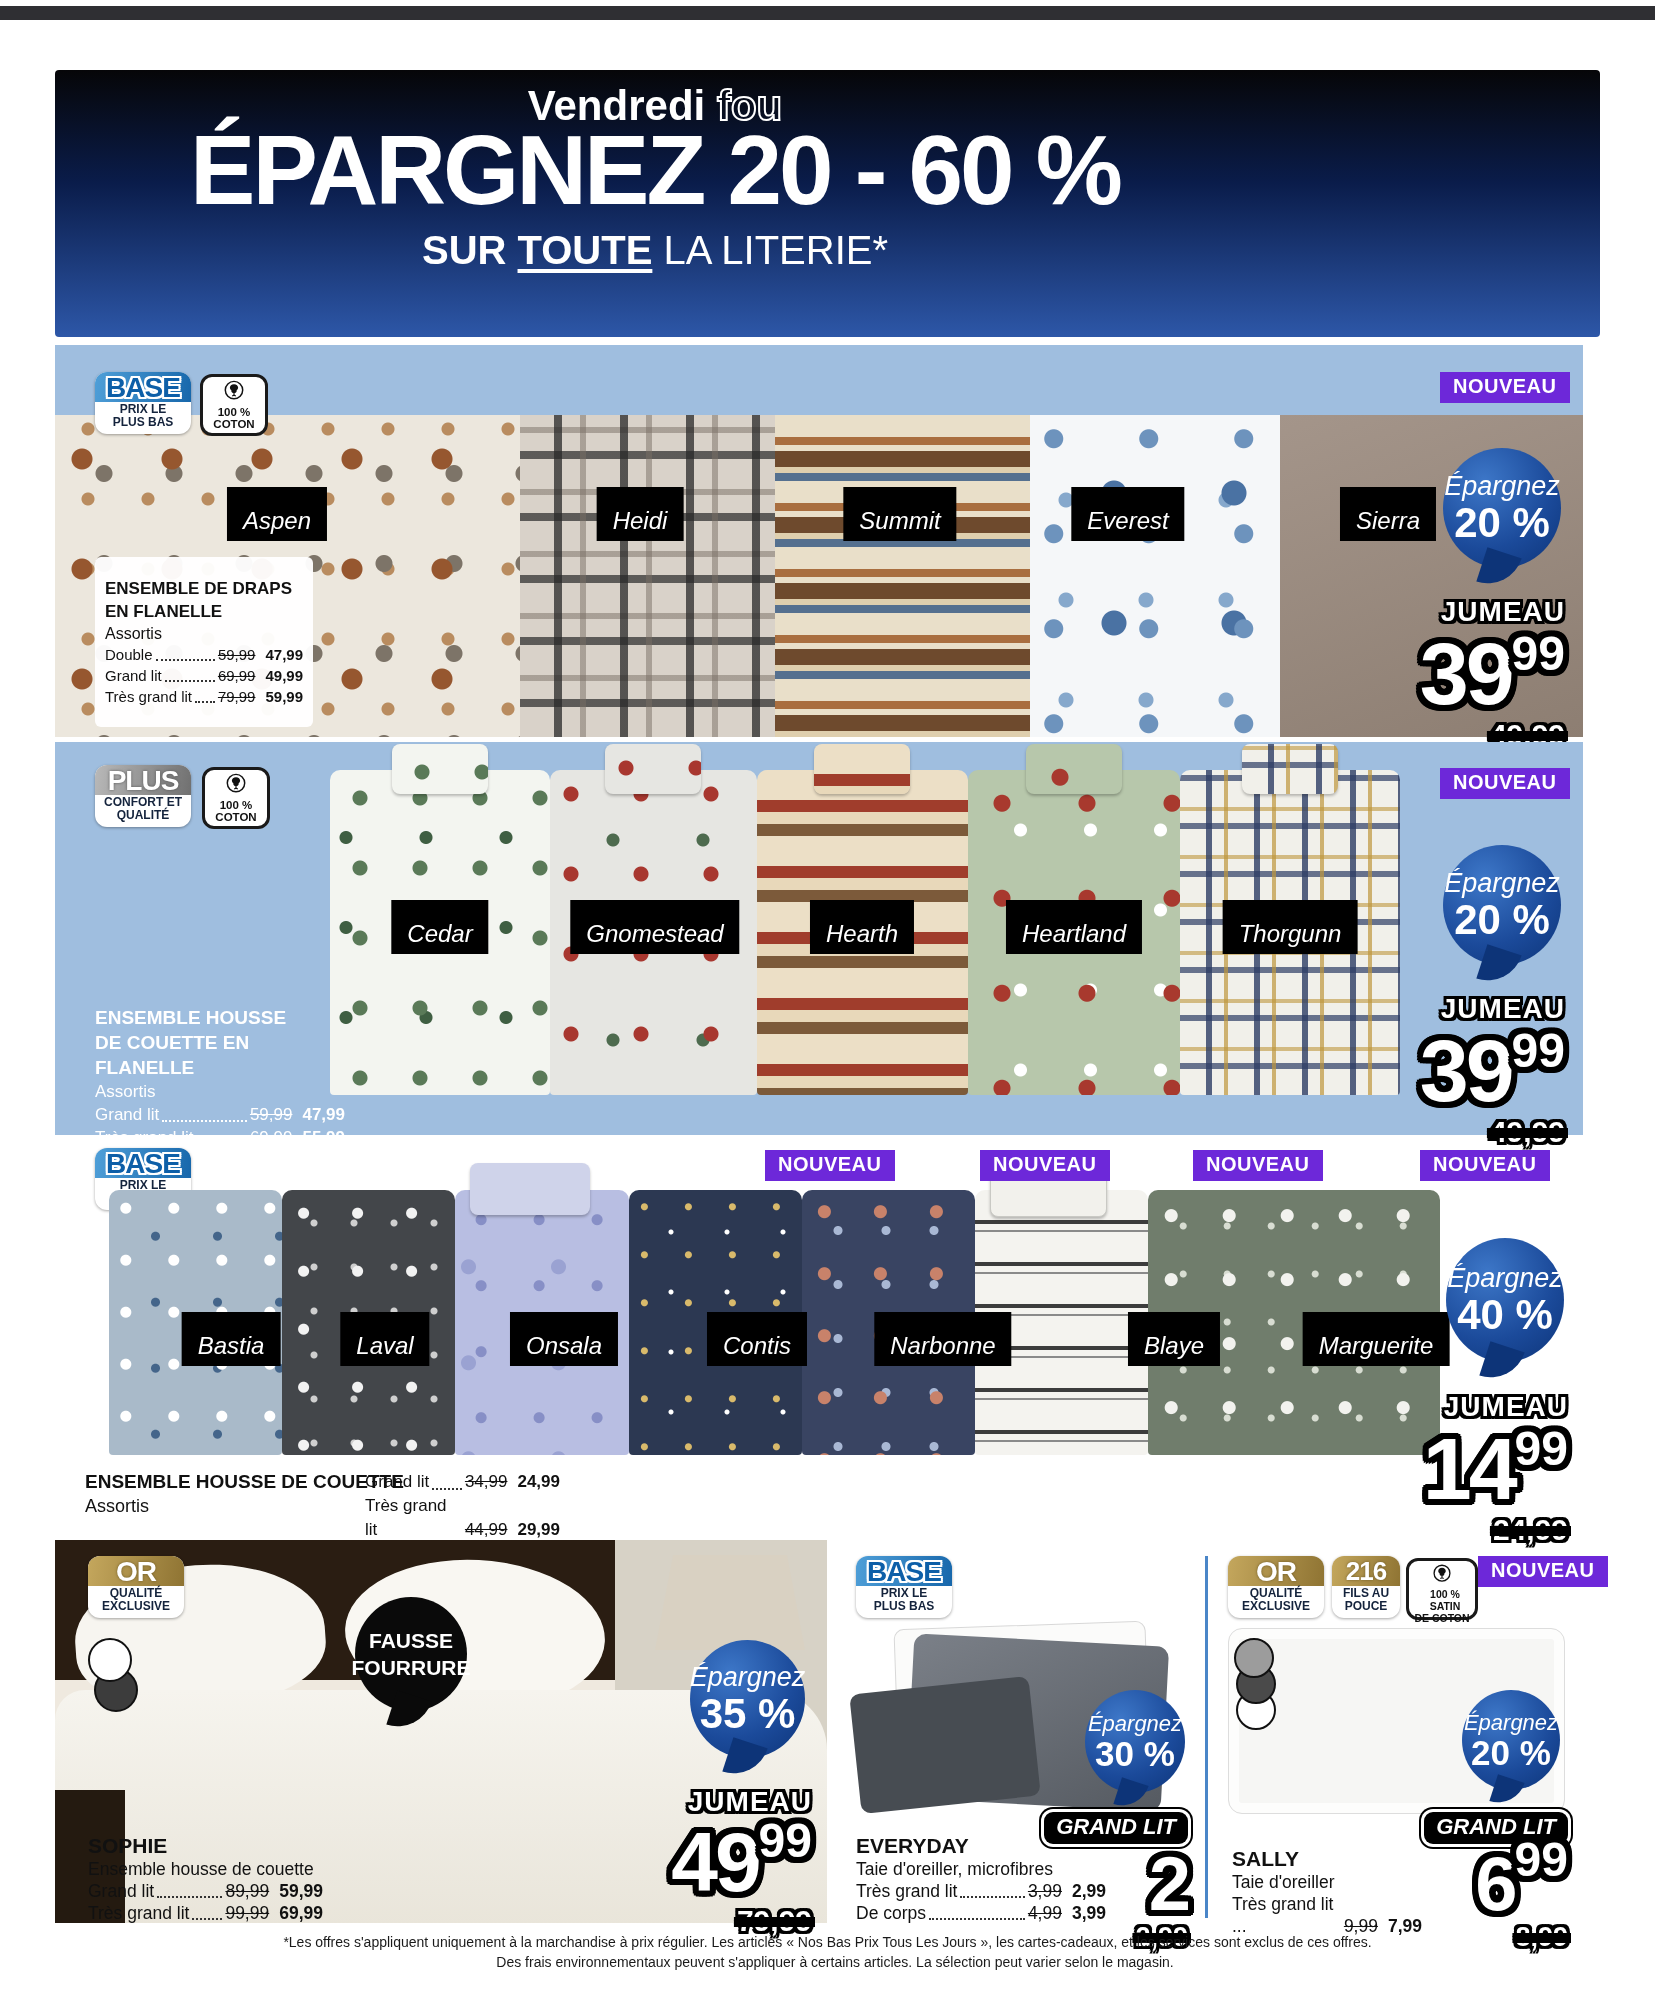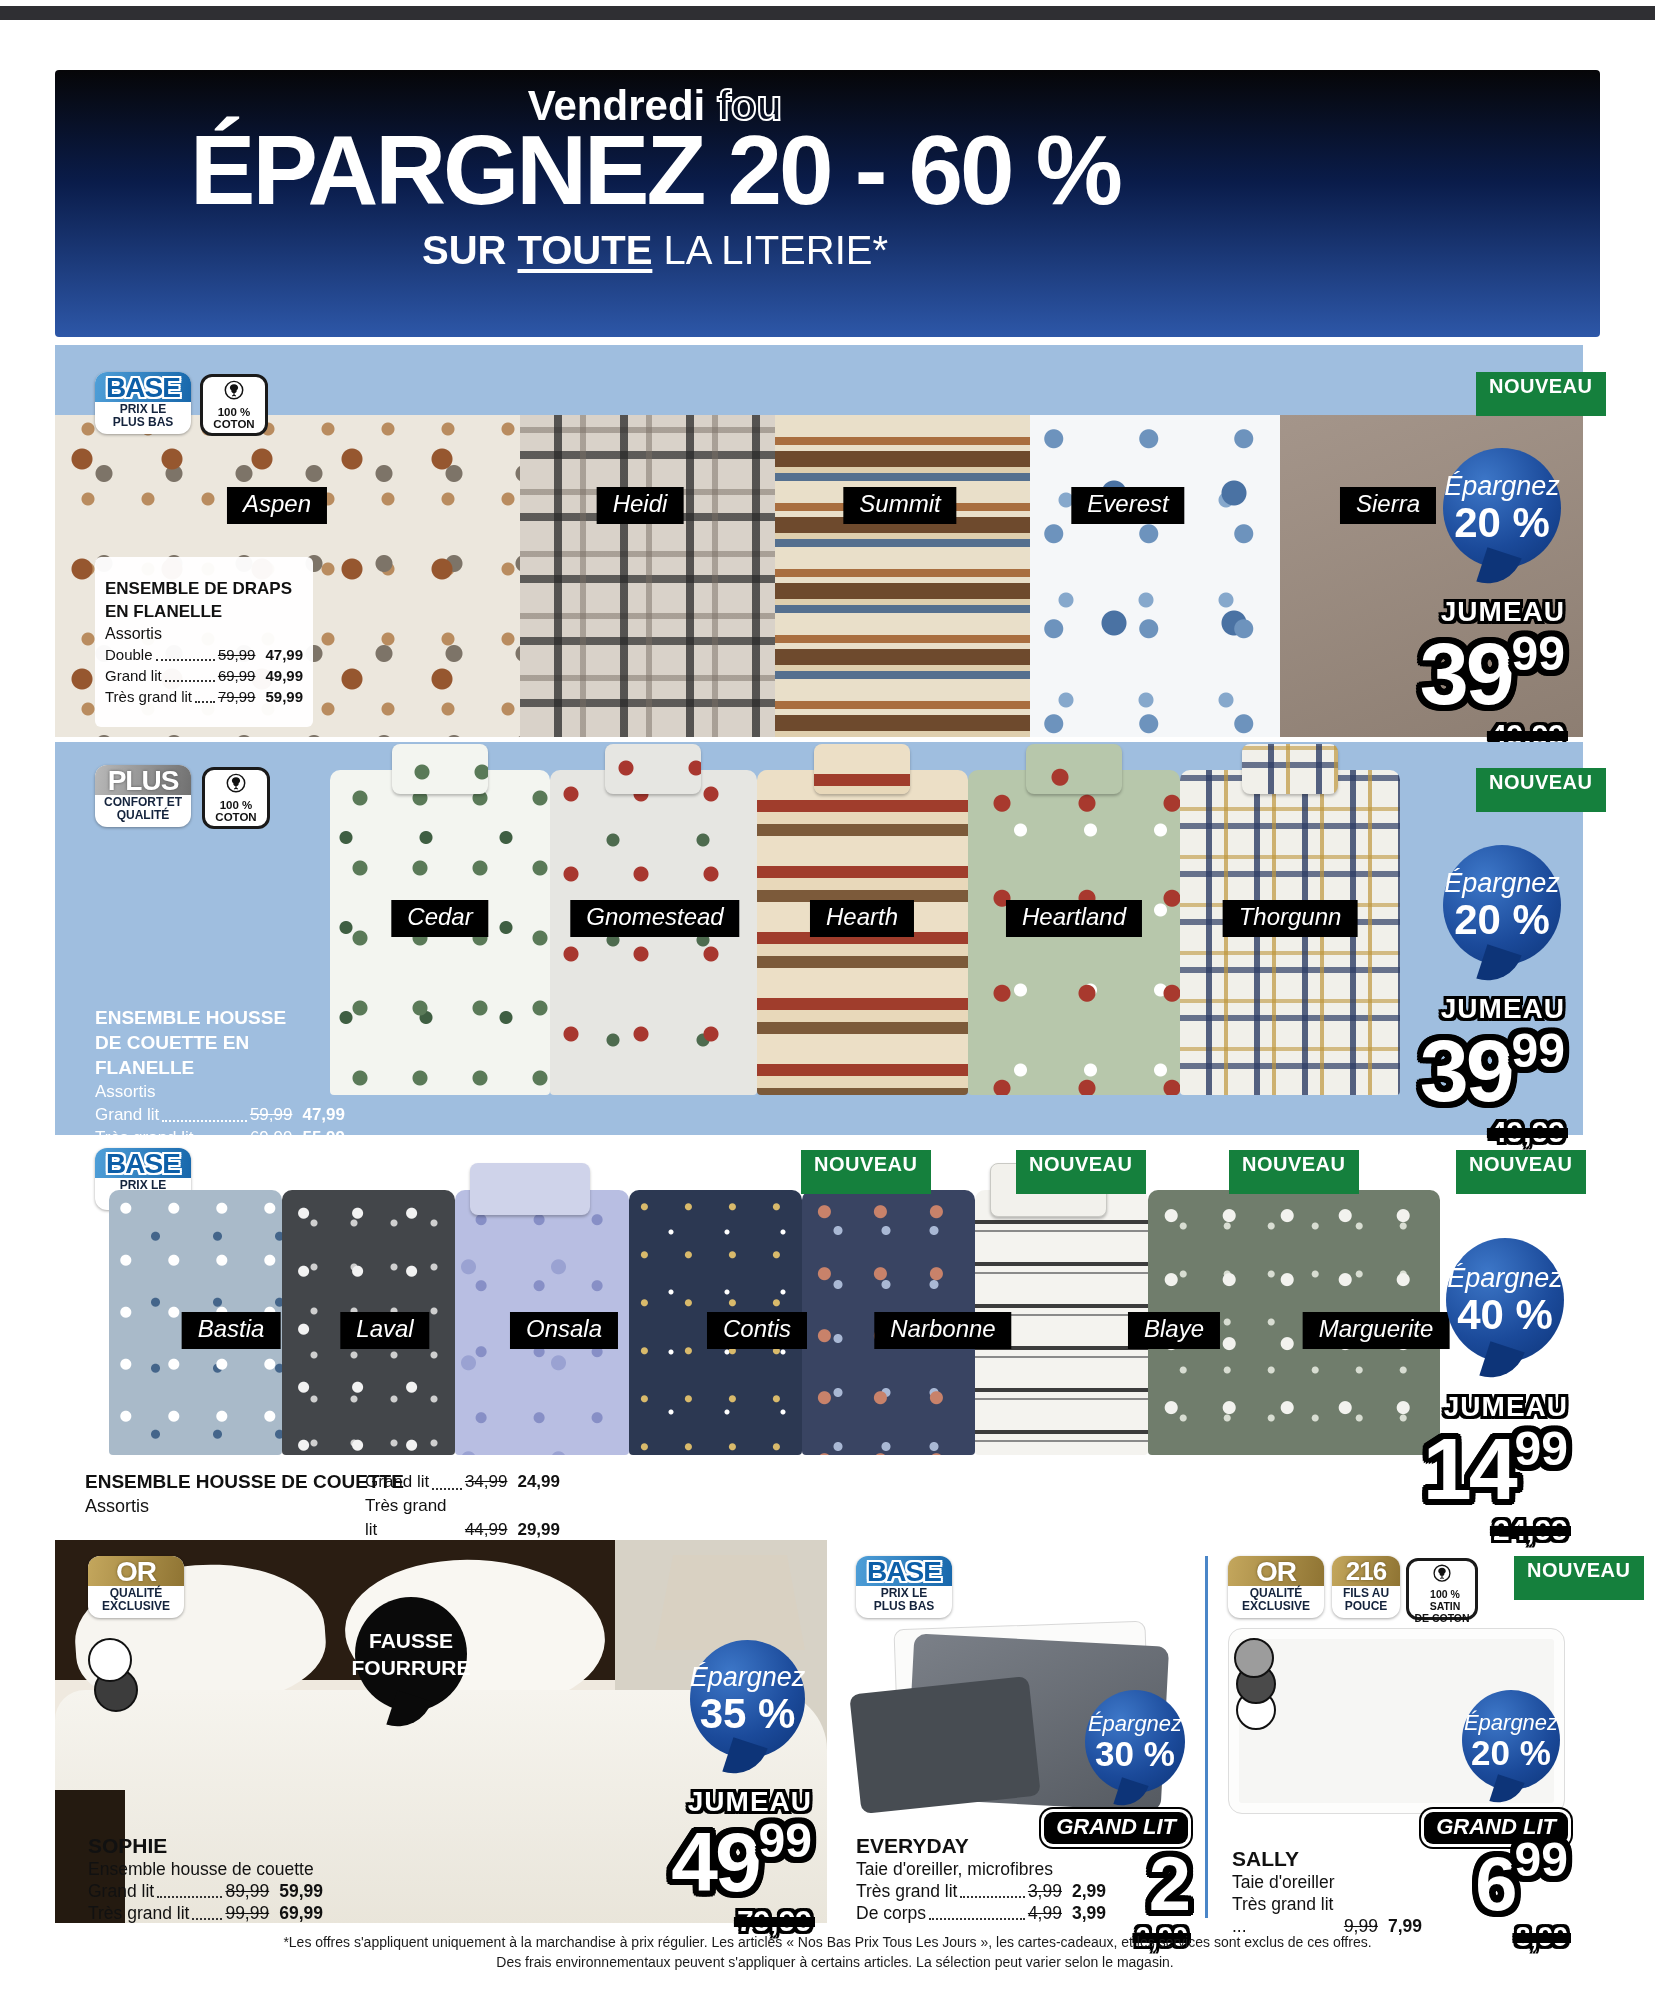--- a/index.html
+++ b/index.html
@@ -72,23 +72,23 @@
     repeating-linear-gradient(180deg,transparent 0 30px,#3c3c3c 30px 34px,transparent 34px 40px,#8a8a8a 40px 42px);}
   .p-marguerite{background-color:#707d6c;background-image:
     radial-gradient(circle at 40% 40%,#f2f2ee 0 6px,transparent 7px),
     radial-gradient(circle at 80% 75%,#d8ddd2 0 3px,transparent 4px);background-size:58px 64px,44px 48px;}
 
   .duvet{position:absolute;border-radius:10px 10px 4px 4px;}
   .rpillow{position:absolute;border-radius:8px;box-shadow:0 2px 3px rgba(0,0,0,.25);}
 
   
   .chip{position:absolute;transform:translateX(-50%);background:#000;color:#fff;
-        font-style:italic;font-size:24px;padding:3px 16px 6px;white-space:nowrap;}
-  .nouveau{position:absolute;background:#15803d;color:#fff;font-weight:800;font-size:20px;
-           padding:3px 13px 18px;letter-spacing:.5px;margin-left:36px;}
+        font-style:italic;font-size:24px;padding:20px 16px 6px;white-space:nowrap;}
+  .nouveau{position:absolute;background:#6d28d9;color:#fff;font-weight:800;font-size:20px;
+           padding:3px 13px 5px;letter-spacing:.5px;}
   .tier{position:absolute;width:96px;height:62px;background:#fff;border-radius:12px;
         box-shadow:0 1px 3px rgba(0,0,0,.35);text-align:center;}
   .tier .band{position:absolute;top:0;left:0;right:0;height:30px;border-radius:12px 12px 0 0;}
   .tier .big{position:relative;font-weight:800;font-size:28px;line-height:31px;letter-spacing:-1px;}
   .tier .sub{position:relative;font-size:12px;line-height:13px;font-weight:bold;color:#14233c;}
   .tier.base .band{background:linear-gradient(100deg,#4f9fd8,#1767ab);}
   .tier.base .big{color:#0d5fa8;text-shadow:-2px -2px 0 #fff,2px -2px 0 #fff,-2px 2px 0 #fff,2px 2px 0 #fff,0 2px 0 #fff,0 -2px 0 #fff,2px 0 0 #fff,-2px 0 0 #fff;}
   .tier.plus .band{background:linear-gradient(100deg,#b9b9b9,#707070);}
   .tier.plus .big{color:#fff;text-shadow:0 0 3px #555;}
   .tier.gold .band{background:linear-gradient(100deg,#c4a75d,#8f7433);}

